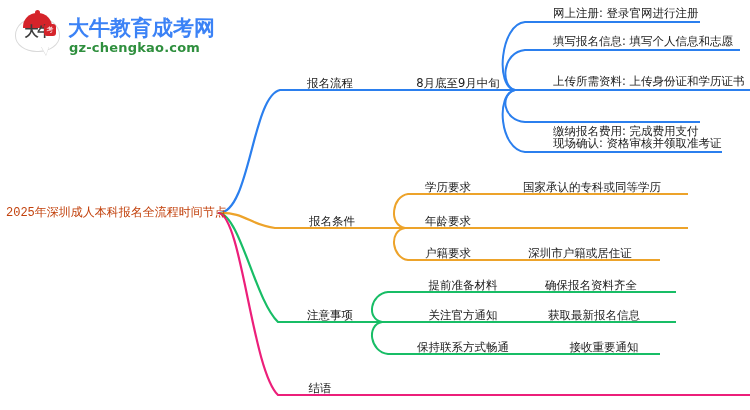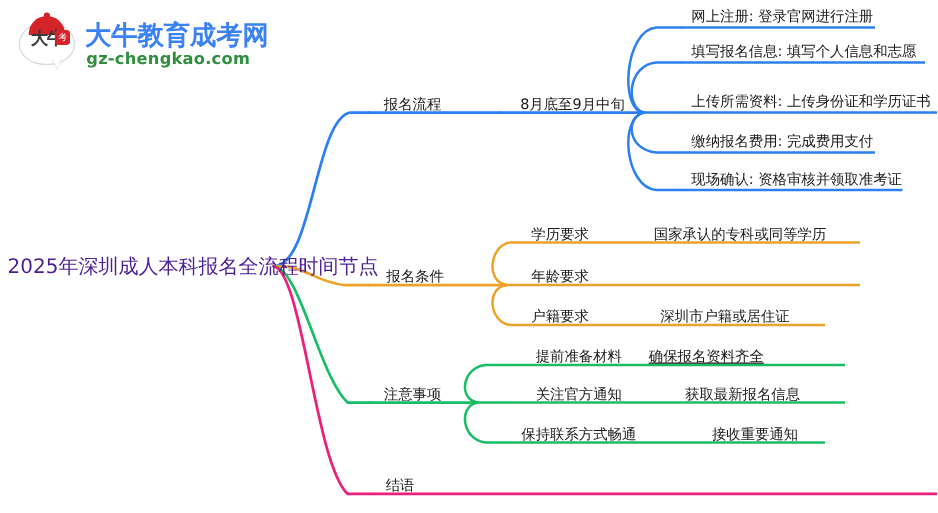--- a/index.html
+++ b/index.html
@@ -107,22 +107,23 @@
 
   
   .lbl {
     position: absolute;
     font-size: 11.5px;
     color: #1a1a1a;
     white-space: nowrap;
     line-height: 14px;
   }
   .lbl.root {
-    font-size: 16px;
-    color: #4c1d95;
+    font-size: 12px;
+    color: #c2410c;
+    font-family: Liberation Mono, monospace;
   }
   .lbl.center { transform: translateX(-50%); }
 </style>
 </head>
 <body>
 
 <div id="root">
 
   <div id="logo">
     <div id="logo-mark">
@@ -190,37 +191,37 @@
   </svg>
 
   <div class="lbl root" style="left:6px; top:206px;">2025年深圳成人本科报名全流程时间节点</div>
 
   <div class="lbl center" style="left:330px; top:76px;">报名流程</div>
   <div class="lbl center" style="left:458px; top:76px;">8月底至9月中旬</div>
 
   <div class="lbl" style="left:553px; top:6px;">网上注册: 登录官网进行注册</div>
   <div class="lbl" style="left:553px; top:34px;">填写报名信息: 填写个人信息和志愿</div>
   <div class="lbl" style="left:553px; top:74px;">上传所需资料: 上传身份证和学历证书</div>
-  <div class="lbl" style="left:553px; top:106px;">缴纳报名费用: 完成费用支付</div>
+  <div class="lbl" style="left:553px; top:124px;">缴纳报名费用: 完成费用支付</div>
   <div class="lbl" style="left:553px; top:136px;">现场确认: 资格审核并领取准考证</div>
 
   <div class="lbl center" style="left:332px; top:214px;">报名条件</div>
 
   <div class="lbl center" style="left:448px; top:180px;">学历要求</div>
   <div class="lbl center" style="left:592px; top:180px;">国家承认的专科或同等学历</div>
 
   <div class="lbl center" style="left:448px; top:214px;">年龄要求</div>
 
   <div class="lbl center" style="left:448px; top:246px;">户籍要求</div>
   <div class="lbl center" style="left:580px; top:246px;">深圳市户籍或居住证</div>
 
   <div class="lbl center" style="left:330px; top:308px;">注意事项</div>
 
   <div class="lbl center" style="left:463px; top:278px;">提前准备材料</div>
-  <div class="lbl center" style="left:565px; top:278px;text-decoration:underline;">确保报名资料齐全</div>
+  <div class="lbl center" style="left:591px; top:278px;">确保报名资料齐全</div>
 
   <div class="lbl center" style="left:463px; top:308px;">关注官方通知</div>
   <div class="lbl center" style="left:594px; top:308px;">获取最新报名信息</div>
 
   <div class="lbl center" style="left:463px; top:340px;">保持联系方式畅通</div>
   <div class="lbl center" style="left:588px; top:340px;margin-left:16px;">接收重要通知</div>
 
   <div class="lbl center" style="left:320px; top:381px;">结语</div>
 
 </div>

